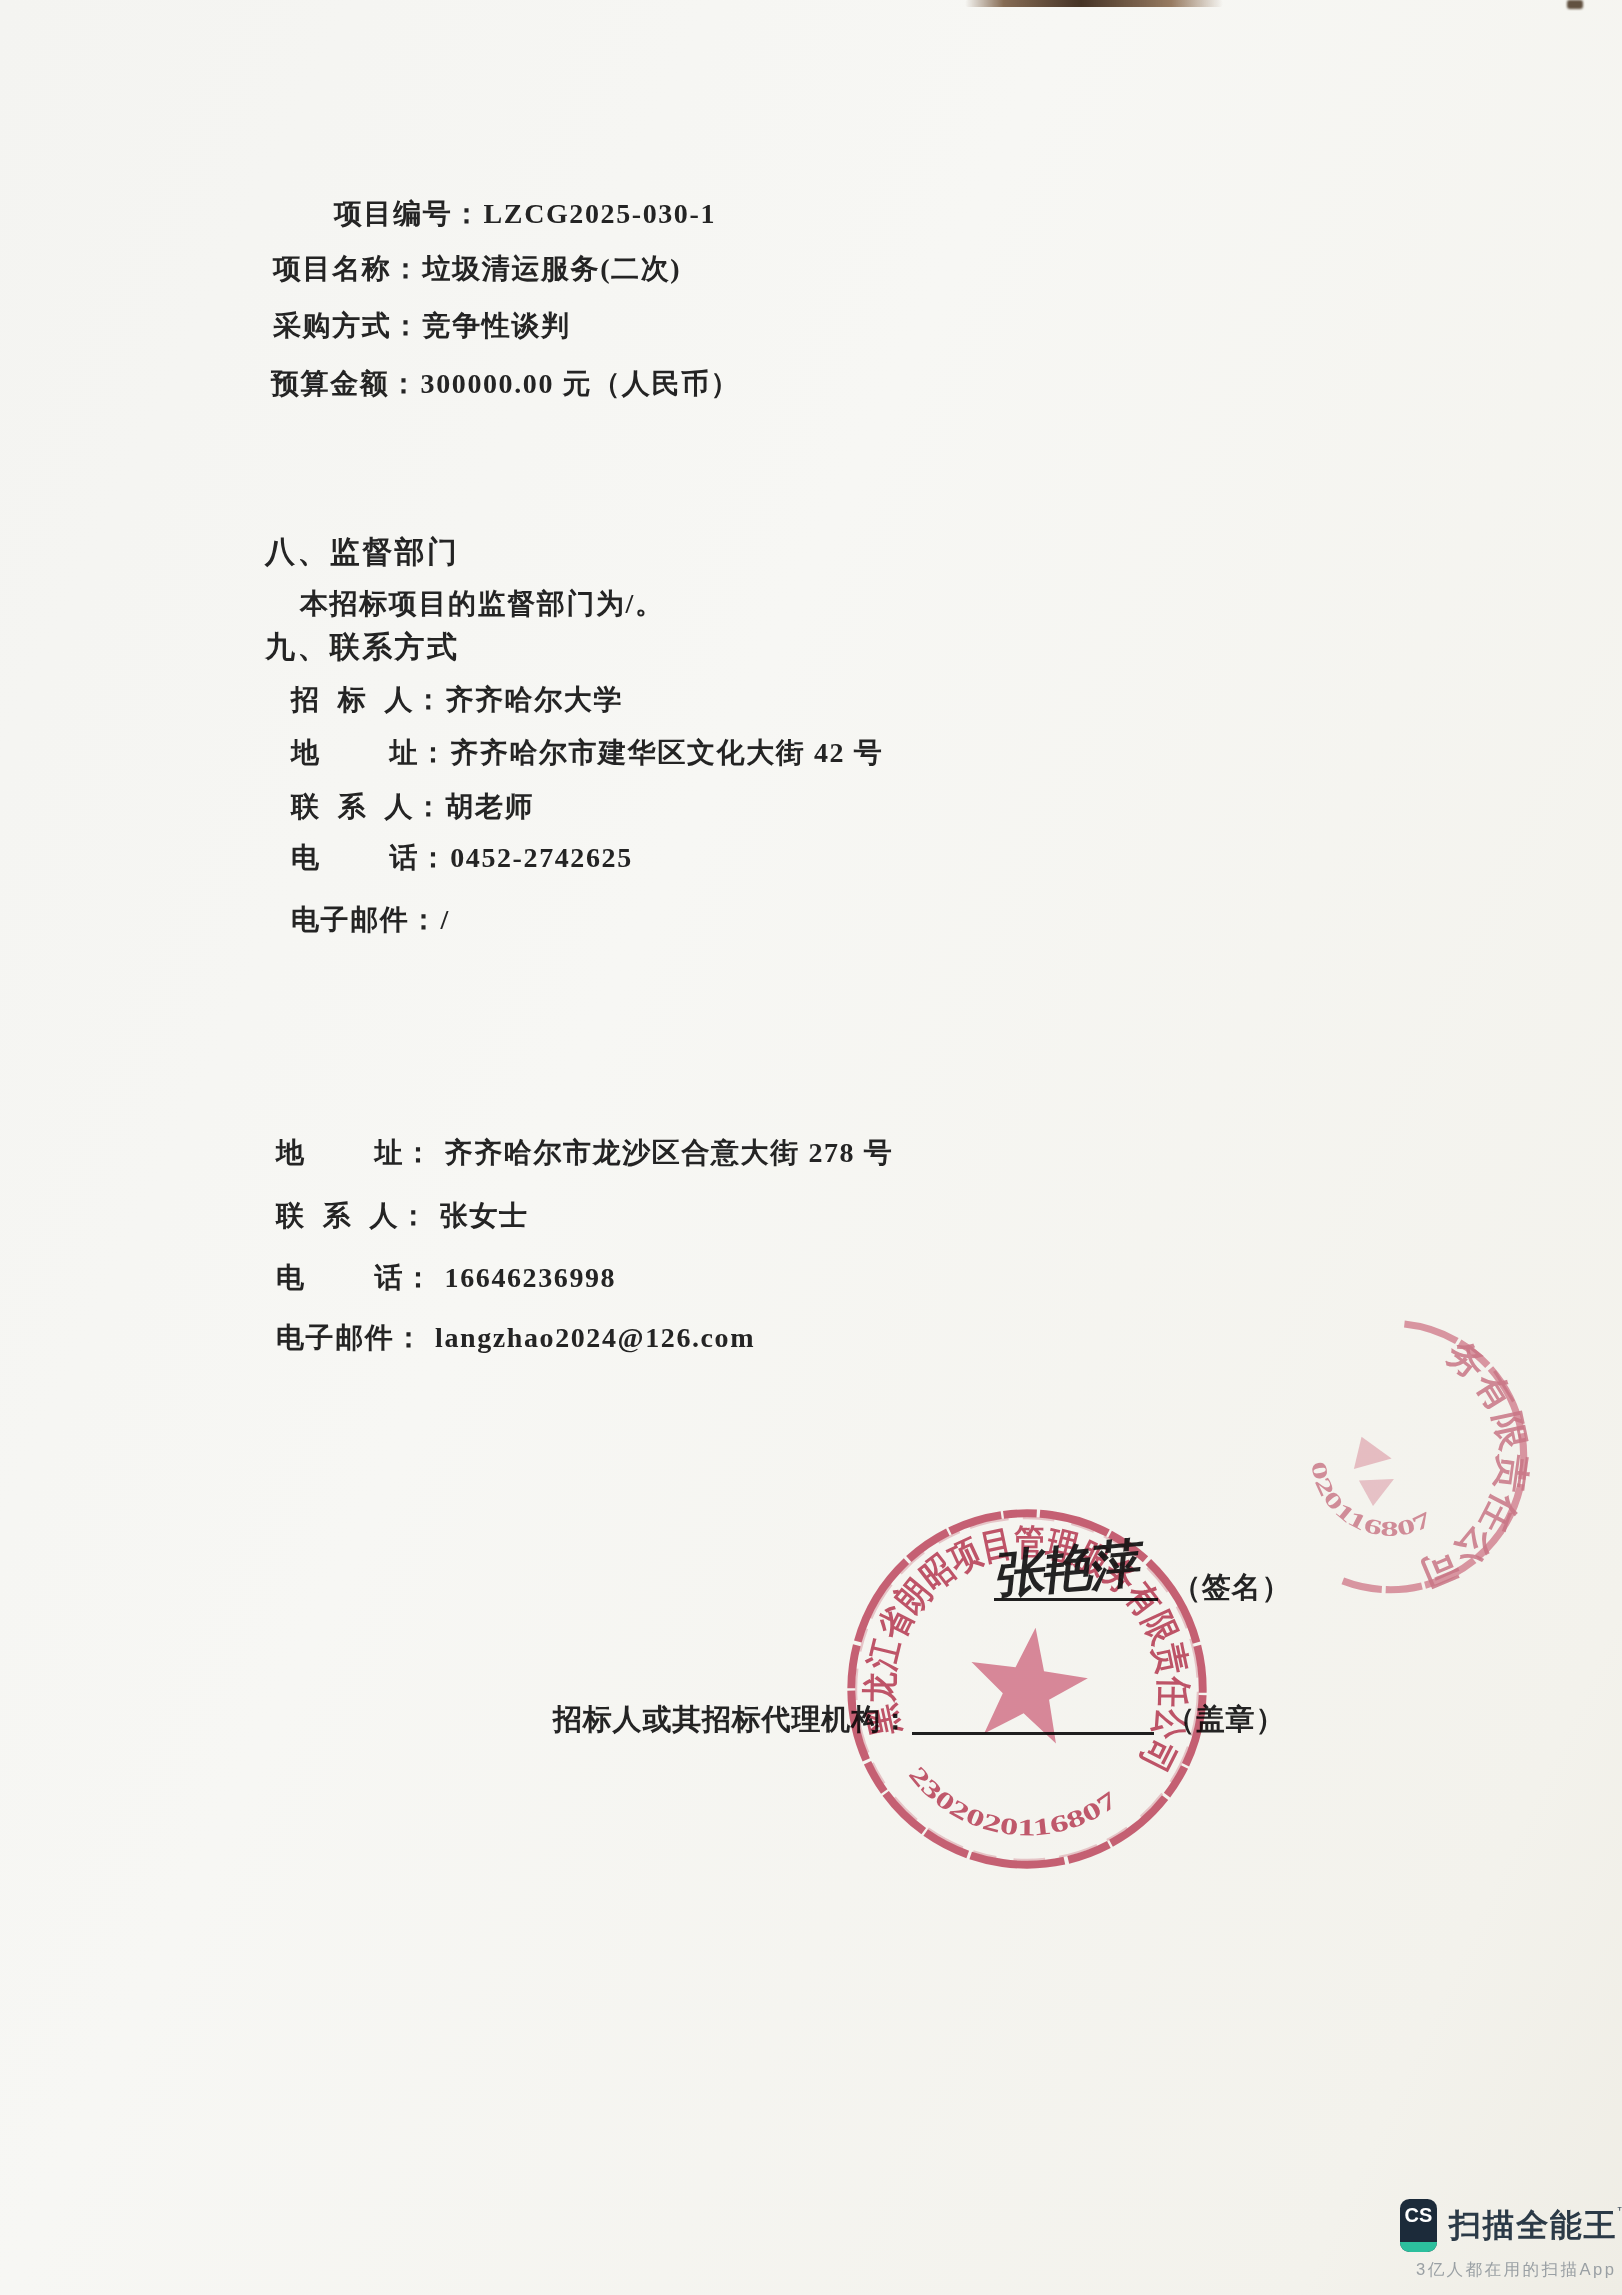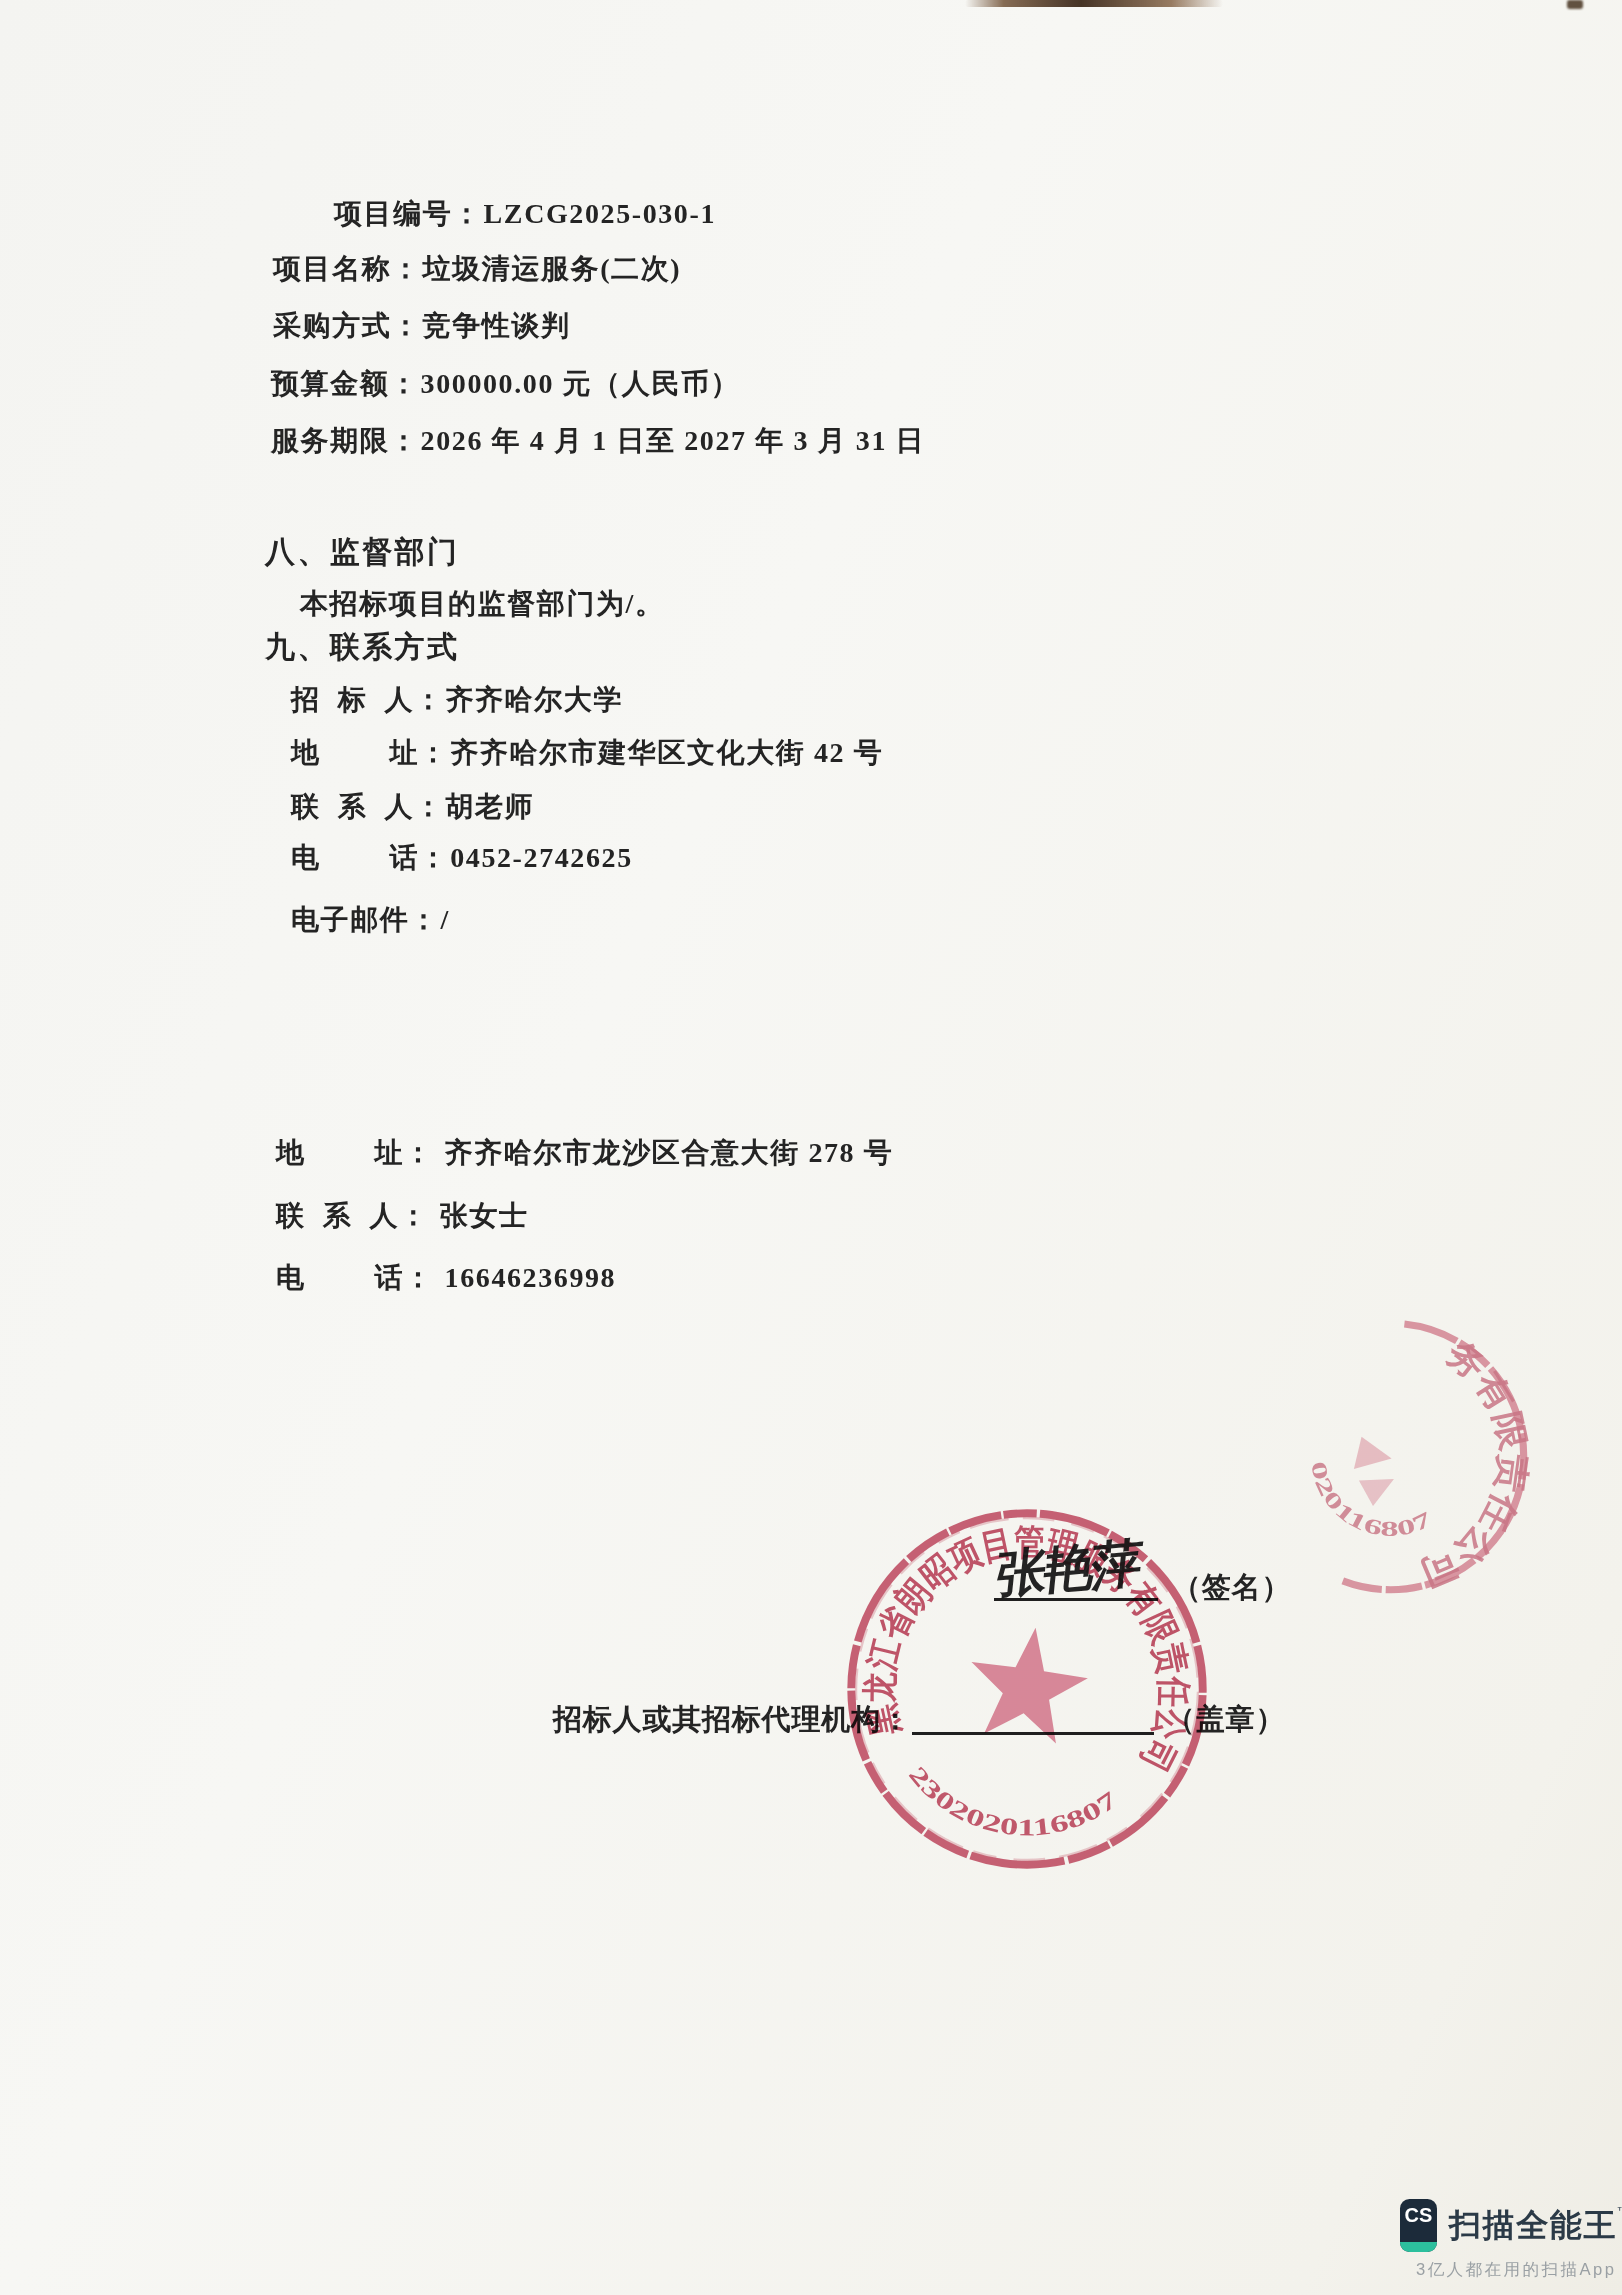--- a/index.html
+++ b/index.html
@@ -40,36 +40,36 @@
 
 <div class="page">
 
   <div class="top-smudge"></div>
   <div class="top-dot"></div>
 
   <div class="line" style="left:334px;top:198px"><span class="lab">项目编号：</span><span class="val">LZCG2025-030-1</span></div>
   <div class="line" style="left:273px;top:253px"><span class="lab">项目名称：</span><span class="val">垃圾清运服务(二次)</span></div>
   <div class="line" style="left:273px;top:310px"><span class="lab">采购方式：</span><span class="val">竞争性谈判</span></div>
   <div class="line" style="left:271px;top:368px"><span class="lab">预算金额：</span><span class="val">300000.00 元（人民币）</span></div>
-  <div class="line" style="left:271px;top:425px"><span class="lab">服务期限：</span><span class="val">2026 年 4 月 1 日至 2027 年 3 月 31 日</span></div>
 
   <div class="line heading" style="left:265px;top:535px">八、监督部门</div>
   <div class="line" style="left:300px;top:588px">本招标项目的监督部门为/。</div>
 
   <div class="line heading" style="left:265px;top:630px">九、联系方式</div>
 
   <div class="line" style="left:291px;top:684px"><span class="lab">招  标  人：</span><span class="val">齐齐哈尔大学</span></div>
   <div class="line" style="left:291px;top:737px"><span class="lab">地        址：</span><span class="val">齐齐哈尔市建华区文化大街 42 号</span></div>
   <div class="line" style="left:291px;top:791px"><span class="lab">联  系  人：</span><span class="val">胡老师</span></div>
   <div class="line" style="left:291px;top:842px"><span class="lab">电        话：</span><span class="val">0452-2742625</span></div>
   <div class="line" style="left:291px;top:904px"><span class="lab">电子邮件：</span><span class="val">/</span></div>
 
   <div class="line" style="left:276px;top:1137px"><span class="lab">地        址：</span><span class="val agency-gap">齐齐哈尔市龙沙区合意大街 278 号</span></div>
   <div class="line" style="left:276px;top:1200px"><span class="lab">联  系  人：</span><span class="val agency-gap">张女士</span></div>
   <div class="line" style="left:276px;top:1262px"><span class="lab">电        话：</span><span class="val agency-gap">16646236998</span></div>
+  <div class="line" style="left:276px;top:1322px"><span class="lab">电子邮件：</span><span class="val agency-gap">langzhao2024@126.com</span></div>
 
   <div class="rule" style="left:994px;top:1598px;width:164px"></div>
   <div class="line sigline" style="left:1172px;top:1571px;z-index:2">（签名）</div>
   <div class="handwriting" style="left:996px;top:1535px">张艳萍</div>
 
   <div class="line sigline" style="left:553px;top:1703px;z-index:2">招标人或其招标代理机构：</div>
   <div class="rule" style="left:912px;top:1732px;width:242px"></div>
   <div class="line sigline" style="left:1166px;top:1703px;z-index:2">（盖章）</div>
 
   <svg class="stamp" style="left:1224px;top:1290px;opacity:.8" width="333" height="333" viewBox="0 0 420 420">

